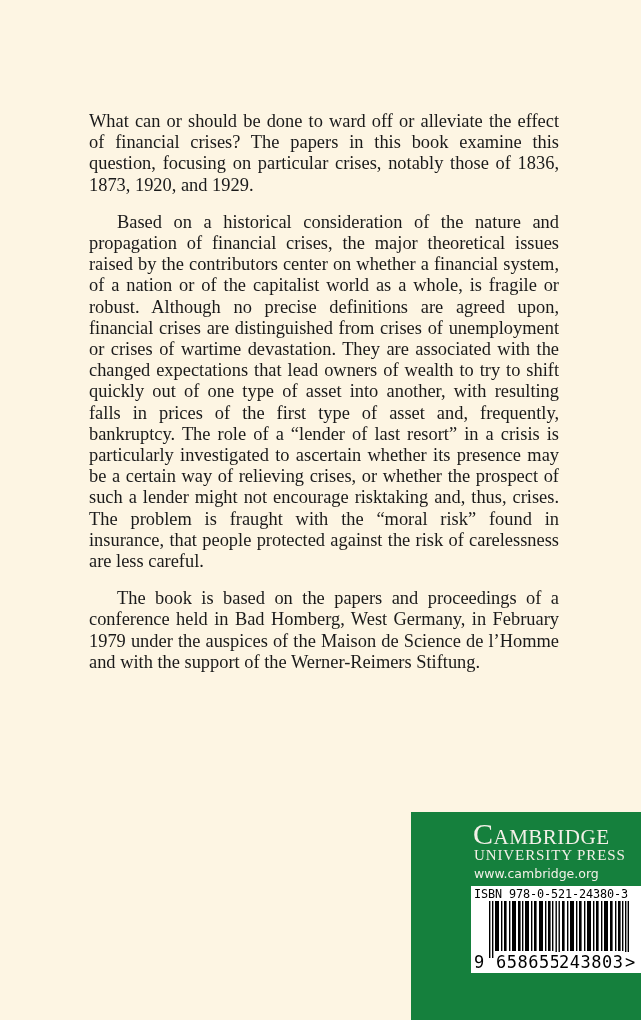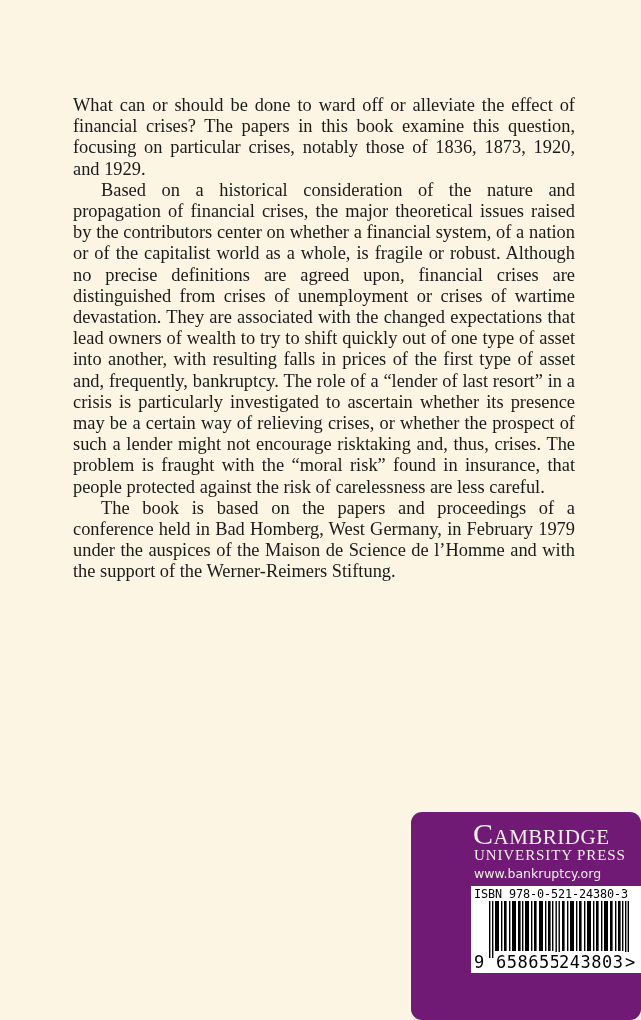--- a/index.html
+++ b/index.html
@@ -18,34 +18,33 @@
     .blurb {
       position: absolute;
       left: 73px;
       top: 95px;
       width: 502px;
       font-size: 18.4px;
       line-height: 21.2px;
       text-align: justify;
     }
     .blurb p {
-      margin: 0;
+      margin: 16px;
     }
     .blurb p.indent {
       text-indent: 28px;
       font-family: Liberation Serif, serif;
     }
     .publisher-block {
       position: absolute;
       left: 411px;
       top: 812px;
       width: 230px;
       height: 208px;
-      background: #701a75;
-      border-radius: 11px;
+      background: #15803d;
     }
     .logo-main {
       position: absolute;
       left: 62px;
       top: 9px;
       font-family: "Liberation Serif", serif;
       color: #f3f0e8;
       font-size: 21px;
       letter-spacing: 0.5px;
       white-space: nowrap;
@@ -129,21 +128,21 @@
 
 <div class="blurb">
   <p>What can or should be done to ward off or alleviate the effect of financial crises? The papers in this book examine this question, focusing on particular crises, notably those of 1836, 1873, 1920, and 1929.</p>
   <p class="indent">Based on a historical consideration of the nature and propagation of financial crises, the major theoretical issues raised by the contributors center on whether a financial system, of a nation or of the capitalist world as a whole, is fragile or robust. Although no precise definitions are agreed upon, financial crises are distinguished from crises of unemployment or crises of war­time devastation. They are associated with the changed expecta­tions that lead owners of wealth to try to shift quickly out of one type of asset into another, with resulting falls in prices of the first type of asset and, frequently, bankruptcy. The role of a “lender of last resort” in a crisis is particularly investigated to ascertain whether its presence may be a certain way of relieving crises, or whether the prospect of such a lender might not encourage risk­taking and, thus, crises. The problem is fraught with the “moral risk” found in insurance, that people protected against the risk of carelessness are less careful.</p>
   <p class="indent">The book is based on the papers and proceedings of a conference held in Bad Homberg, West Germany, in February 1979 under the auspices of the Maison de Science de l’Homme and with the support of the Werner-Reimers Stiftung.</p>
 </div>
 
 <div class="publisher-block">
   <div class="logo-main"><span class="cap">C</span><span>AMBRIDGE</span></div>
   <div class="logo-sub">UNIVERSITY PRESS</div>
-  <div class="logo-url">www.bankruptcy.org</div>
+  <div class="logo-url">www.cambridge.org</div>
 
   <div class="barcode-box">
     <div class="isbn-label">ISBN 978-0-521-24380-3</div>
     <svg class="bars" viewBox="0 0 140 57" preserveAspectRatio="none">
       <g fill="#000">
 
         <rect x="0" y="0" width="1.4" height="57"></rect>
         <rect x="3" y="0" width="1.4" height="57"></rect>
 
         <rect x="6" y="0" width="4" height="50"></rect>

